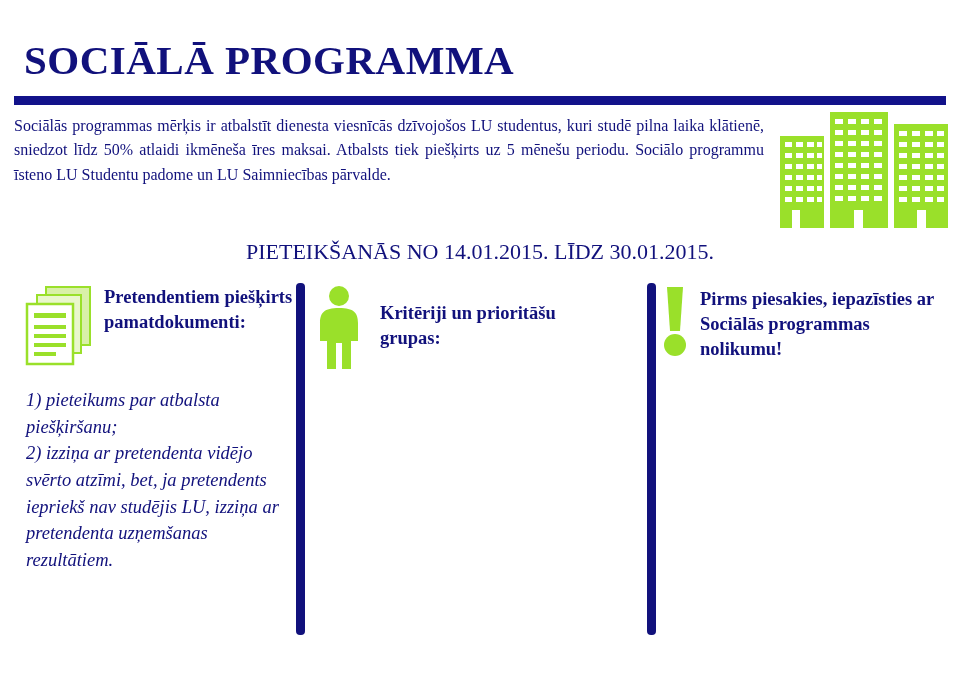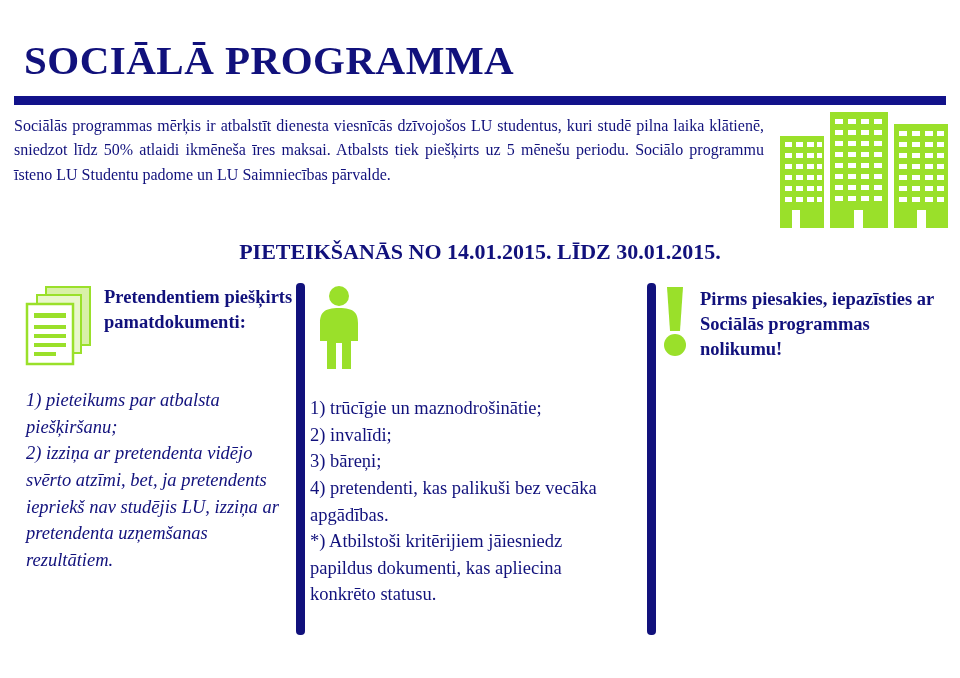--- a/index.html
+++ b/index.html
@@ -64,21 +64,21 @@
   }
 
   
   .deadline {
     position: absolute;
     left: 0;
     top: 239px;
     width: 960px;
     text-align: center;
     font-size: 22px;
-    font-weight: bold;
+    font-weight: normal;
     color: #11117c;
   }
 
   
   .col {
     position: absolute;
     top: 283px;
   }
   .col-1 { left: 22px;  width: 272px; }
   .col-2 { left: 310px; width: 300px; }
@@ -270,26 +270,22 @@
   <div class="col col-2">
     <div class="col-head">
       <div class="icon-person">
         <svg width="60" height="84" viewBox="0 0 60 84" xmlns="http://www.w3.org/2000/svg">
           <g fill="#9ae02a">
             <circle cx="29" cy="11" r="10"></circle>
             <path d="M29 23 C14 23 10 28 10 38 L10 56 L17 56 L17 84 L26 84 L26 58 L32 58 L32 84 L41 84 L41 56 L48 56 L48 38 C48 28 44 23 29 23 Z"></path>
           </g>
         </svg>
       </div>
+      <div class="col-head-text">Kritēriji un prioritāšu grupas:</div>
     </div>
-    <div class="col-body" style="white-space: pre-line;">1) trūcīgie un maznodrošinātie;
-2) invalīdi;
-3) bāreņi;
-4) pretendenti, kas palikuši bez vecāka apgādības.
-*) Atbilstoši kritērijiem jāiesniedz papildus dokumenti, kas apliecina konkrēto statusu.</div>
   </div>
 
   <div class="col-bar bar-3"></div>
   <div class="col col-3">
     <div class="col-head">
       <div class="icon-excl">
         <svg width="30" height="82" viewBox="0 0 30 82" xmlns="http://www.w3.org/2000/svg">
           <g fill="#9ae02a">
             <path d="M7 2 L23 2 L20 46 L10 46 Z"></path>
             <circle cx="15" cy="60" r="11"></circle>

